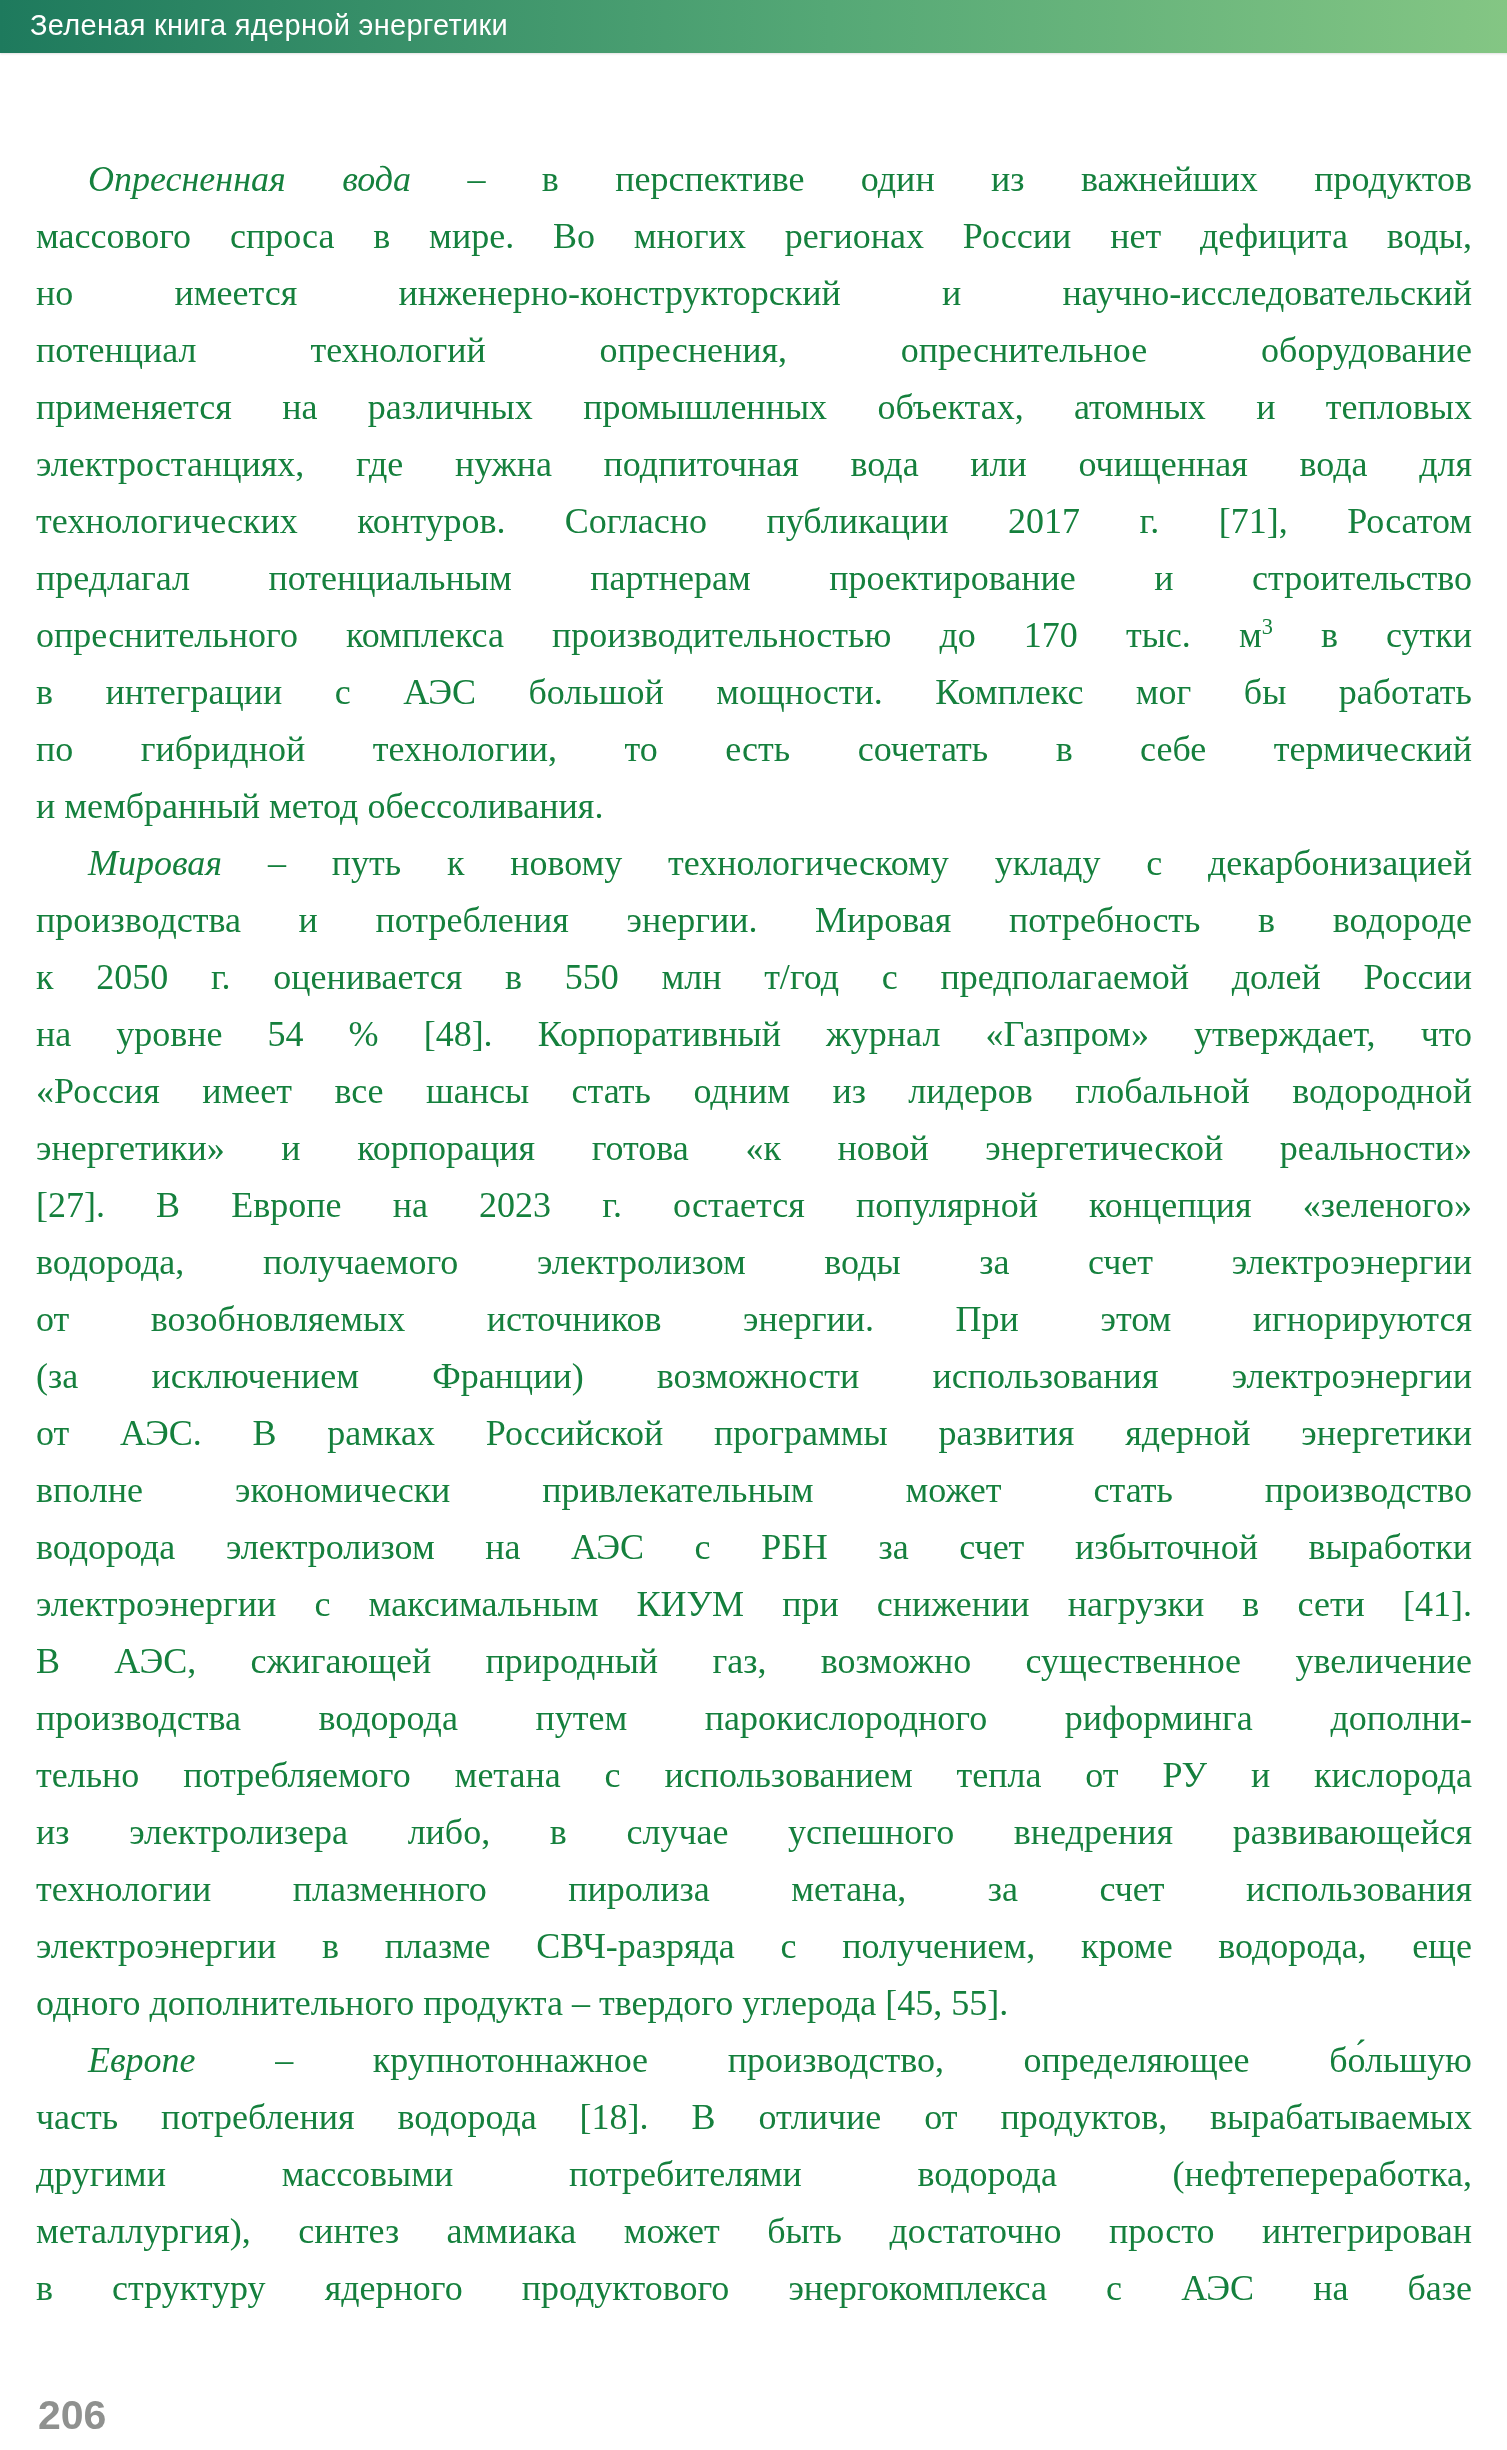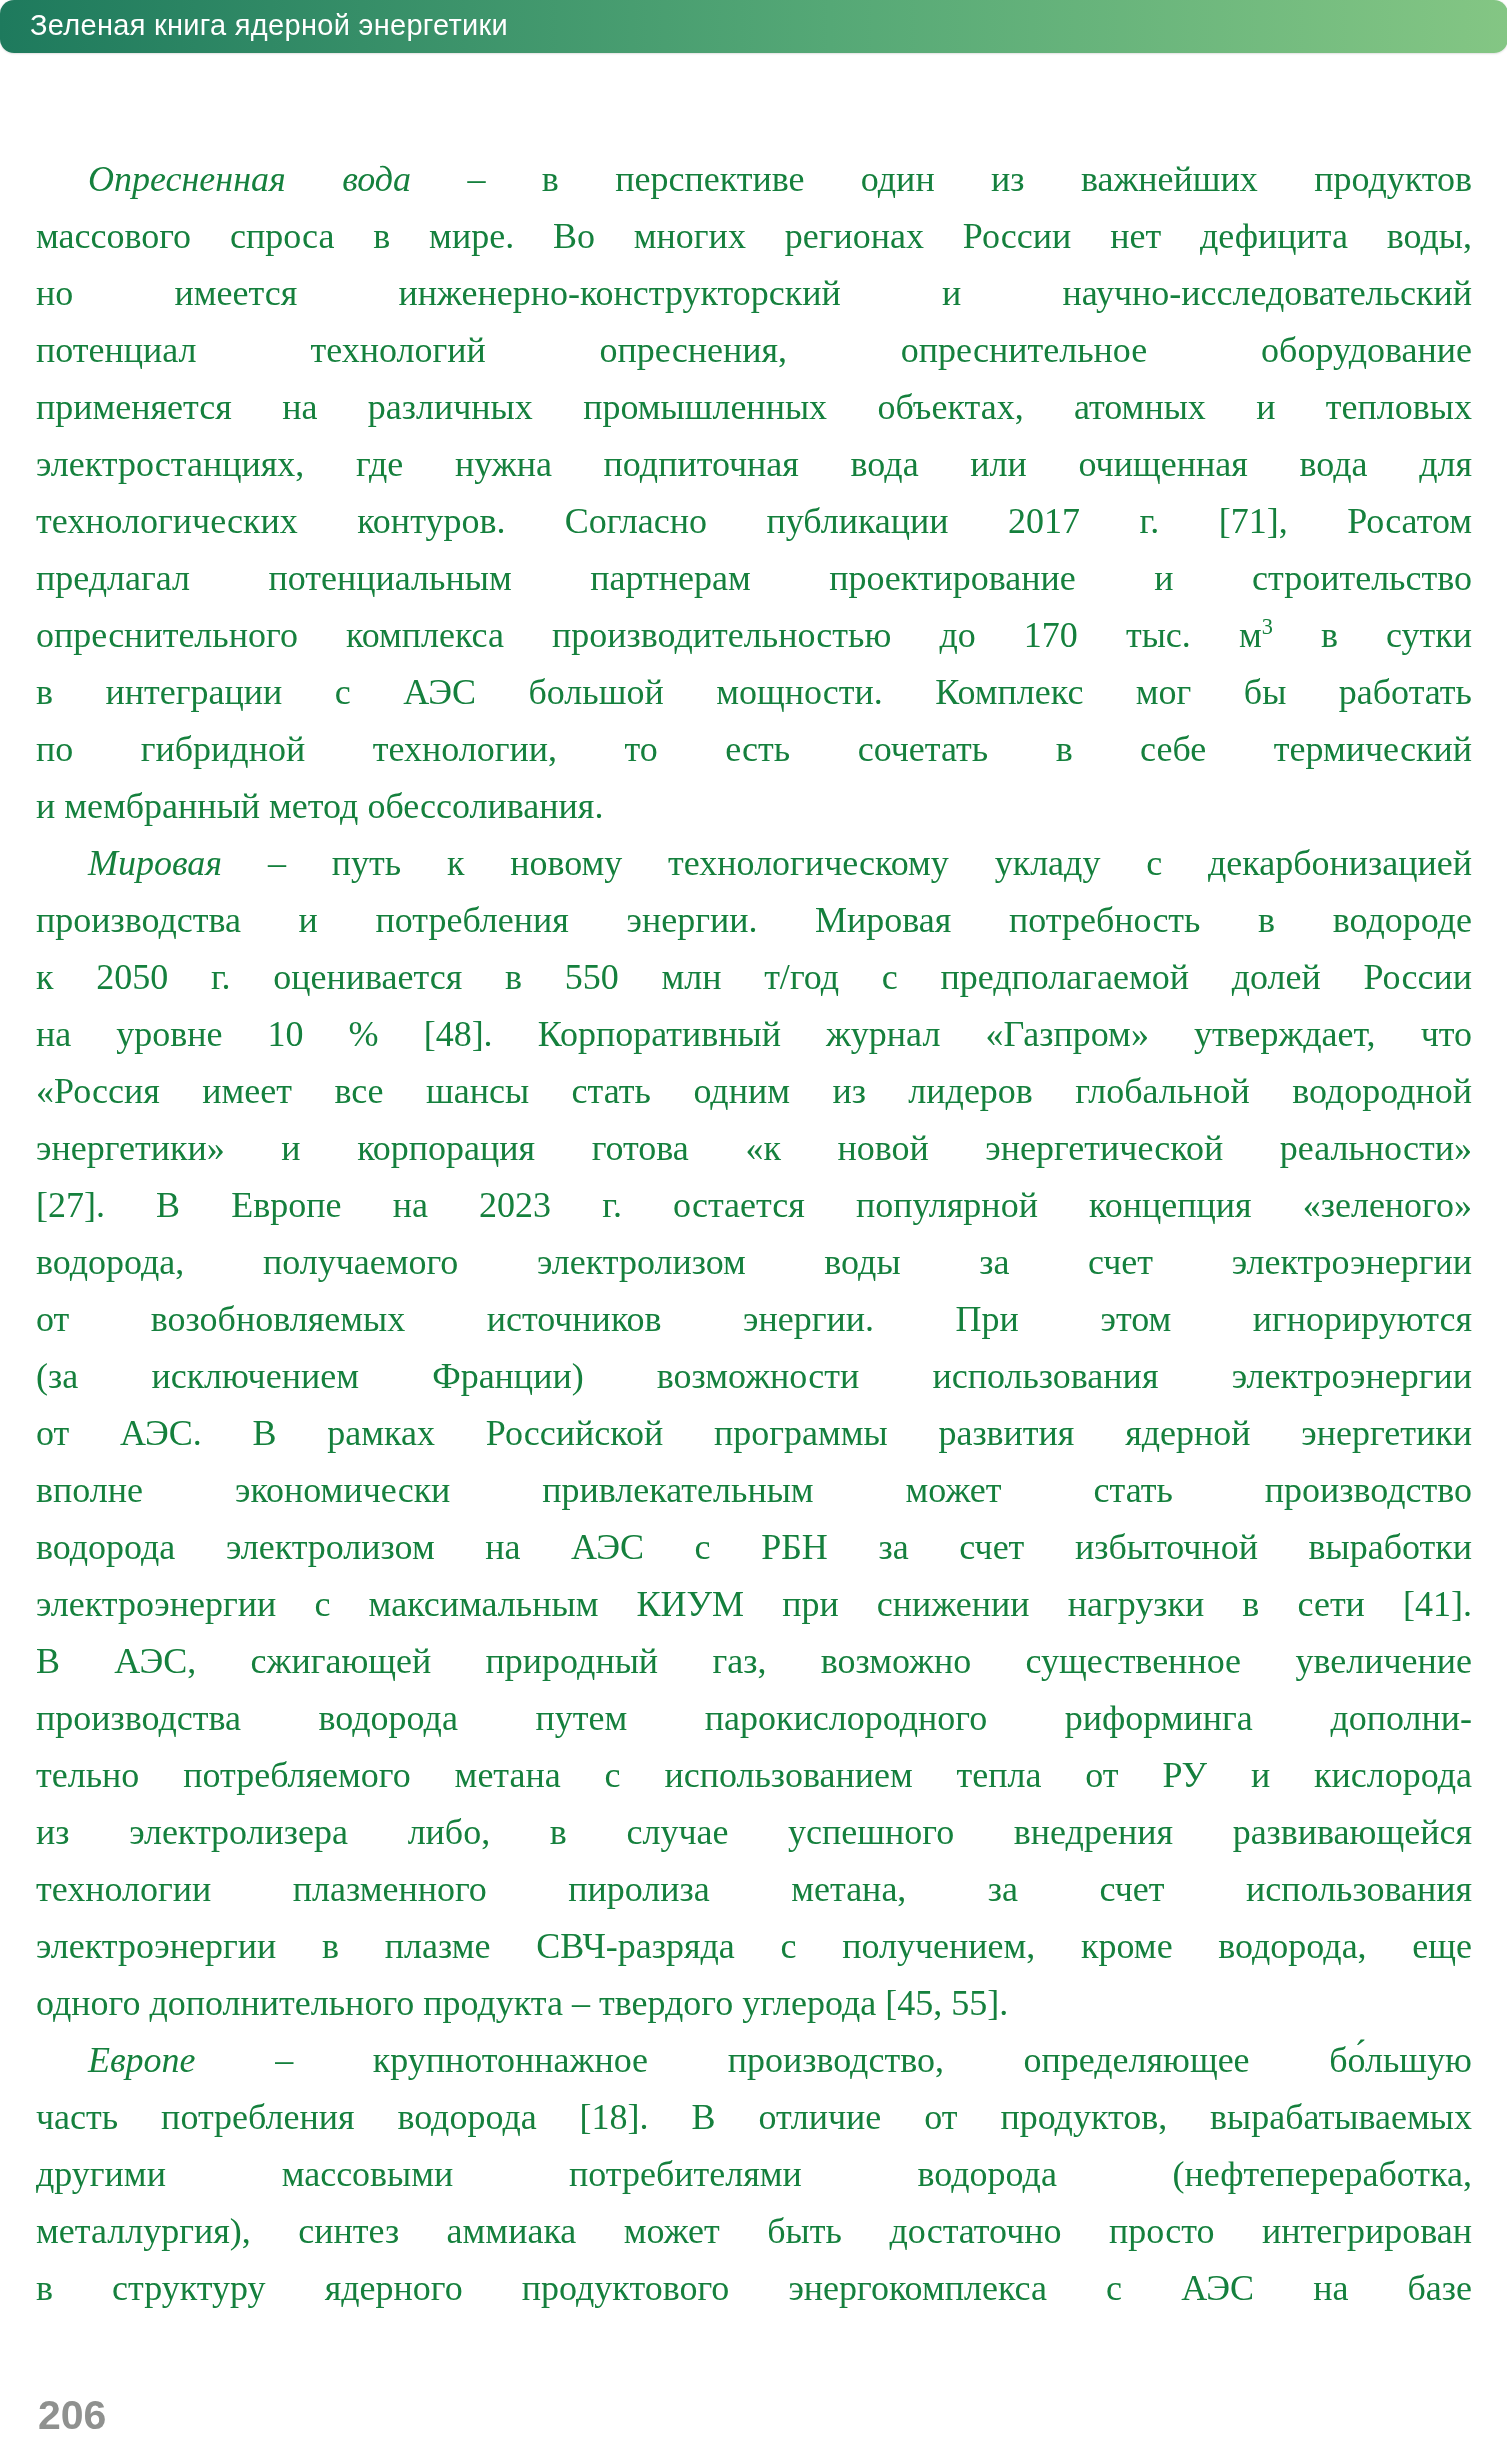--- a/index.html
+++ b/index.html
@@ -60,41 +60,41 @@
     left: 38px;
     top: 2395px;
     font-family: "Liberation Sans", sans-serif;
     font-size: 41px;
     line-height: 41px;
   }
 </style>
 </head>
 <body>
 
-<div class="header-bar" style="background: linear-gradient(90deg, rgb(30, 122, 93) 0%, rgb(85, 168, 118) 55%, rgb(132, 198, 132) 100%); border-radius: 14px;">
+<div class="header-bar" style="background: linear-gradient(90deg, rgb(30, 122, 93) 0%, rgb(85, 168, 118) 55%, rgb(132, 198, 132) 100%);">
   <div class="header-title" style="color: rgb(255, 255, 255);">Зеленая книга ядерной энергетики</div>
 </div>
 
 <div class="body-text" style="color: #15803d;">
     <div class="line ind"><span class="italic">Опресненная вода</span><span> – в перспективе один из важнейших продуктов</span></div>
     <div class="line"><span>массового спроса в мире. Во многих регионах России нет дефицита воды,</span></div>
     <div class="line"><span>но имеется инженерно-конструкторский и научно-исследовательский</span></div>
     <div class="line"><span>потенциал технологий опреснения, опреснительное оборудование</span></div>
     <div class="line"><span>применяется на различных промышленных объектах, атомных и тепловых</span></div>
     <div class="line"><span>электростанциях, где нужна подпиточная вода или очищенная вода для</span></div>
     <div class="line"><span>технологических контуров. Согласно публикации 2017 г. [71], Росатом</span></div>
     <div class="line"><span>предлагал потенциальным партнерам проектирование и строительство</span></div>
     <div class="line"><span>опреснительного комплекса производительностью до 170 тыс. м</span><span class="sup">3</span><span> в сутки</span></div>
     <div class="line"><span>в интеграции с АЭС большой мощности. Комплекс мог бы работать</span></div>
     <div class="line"><span>по гибридной технологии, то есть сочетать в себе термический</span></div>
     <div class="line noj"><span>и мембранный метод обессоливания.</span></div>
     <div class="line ind"><span class="italic">Мировая</span><span> – путь к новому технологическому укладу с декарбонизацией</span></div>
     <div class="line"><span>производства и потребления энергии. Мировая потребность в водороде</span></div>
     <div class="line"><span>к 2050 г. оценивается в 550 млн т/год с предполагаемой долей России</span></div>
-    <div class="line"><span>на уровне 10 % [48]. Корпоративный журнал «Газпром» утверждает, что</span></div>
+    <div class="line"><span>на уровне 54 % [48]. Корпоративный журнал «Газпром» утверждает, что</span></div>
     <div class="line"><span>«Россия имеет все шансы стать одним из лидеров глобальной водородной</span></div>
     <div class="line"><span>энергетики» и корпорация готова «к новой энергетической реальности»</span></div>
     <div class="line"><span>[27]. В Европе на 2023 г. остается популярной концепция «зеленого»</span></div>
     <div class="line"><span>водорода, получаемого электролизом воды за счет электроэнергии</span></div>
     <div class="line"><span>от возобновляемых источников энергии. При этом игнорируются</span></div>
     <div class="line"><span>(за исключением Франции) возможности использования электроэнергии</span></div>
     <div class="line"><span>от АЭС. В рамках Российской программы развития ядерной энергетики</span></div>
     <div class="line"><span>вполне экономически привлекательным может стать производство</span></div>
     <div class="line"><span>водорода электролизом на АЭС с РБН за счет избыточной выработки</span></div>
     <div class="line"><span>электроэнергии с максимальным КИУМ при снижении нагрузки в сети [41].</span></div>

